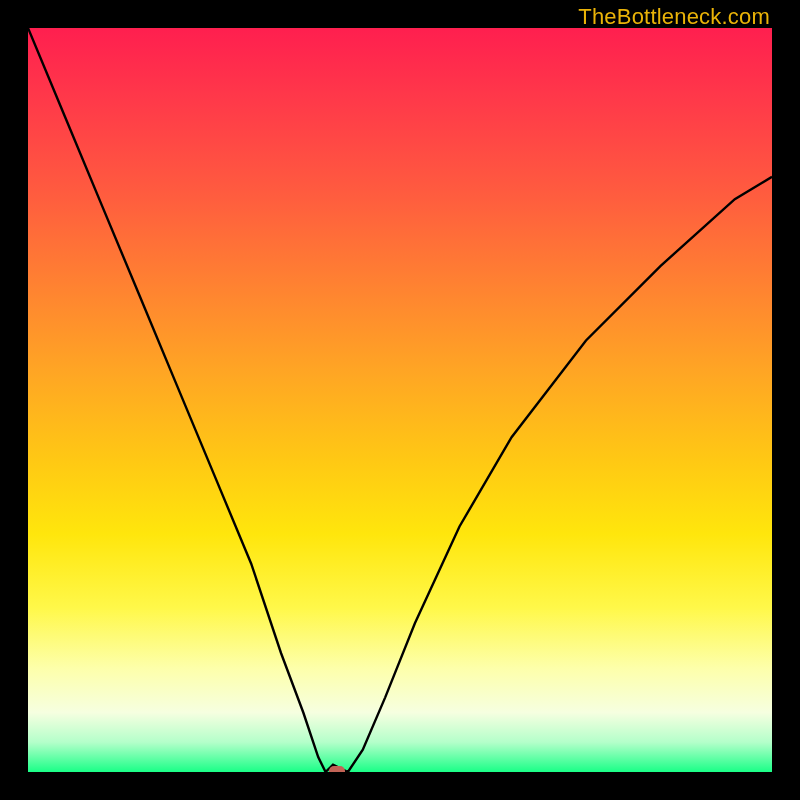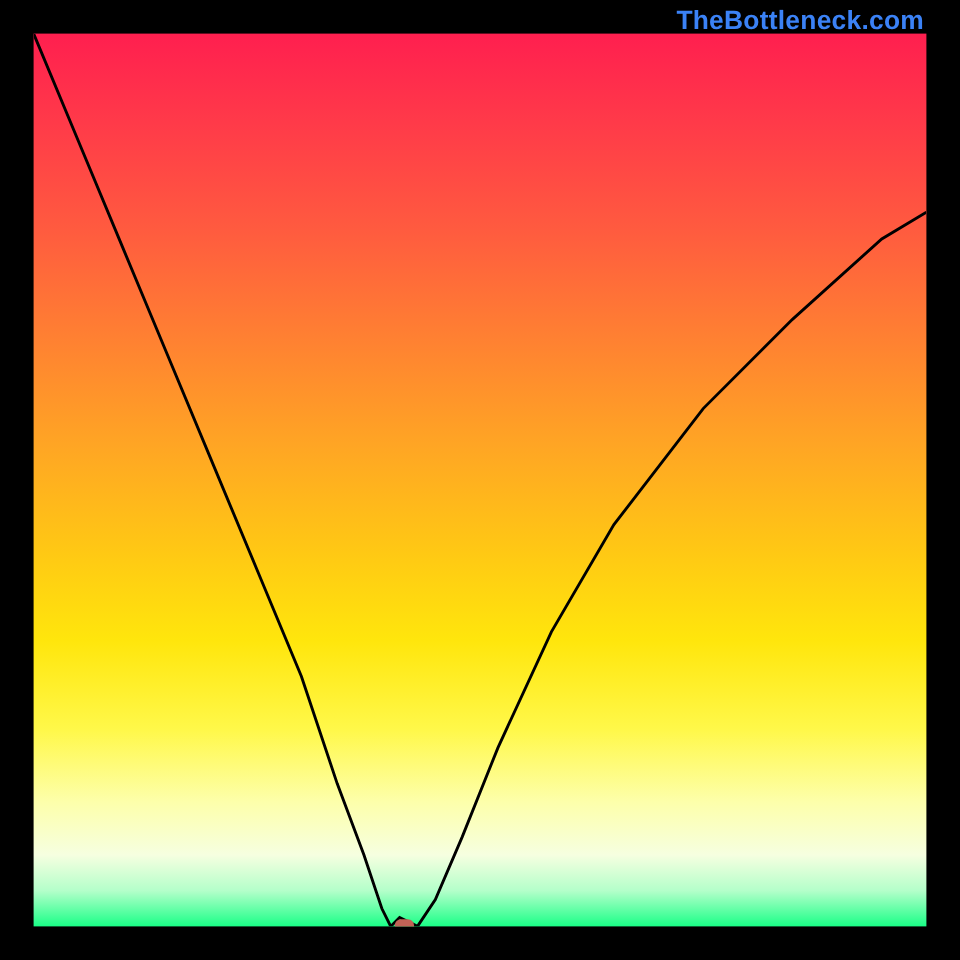--- a/index.html
+++ b/index.html
@@ -54,24 +54,24 @@
     width: 16px;
     height: 12px;
     border-radius: 5px;
     background: #c26356;
     transform: translate(-50%, -50%);
   }
   .watermark {
     position: absolute;
     top: 4px;
     right: 30px;
-    color: #3b82f6;
+    color: #eab308;
     font-size: 22px;
     letter-spacing: 0.2px;
-    font-weight: 700;
+    font-weight: 400;
   }
 </style>
 </head>
 <body>
 
 <div class="frame">
   <div class="watermark">TheBottleneck.com</div>
 
   <div class="plot">
     <svg class="curve" viewBox="0 0 744 744" preserveAspectRatio="none">

